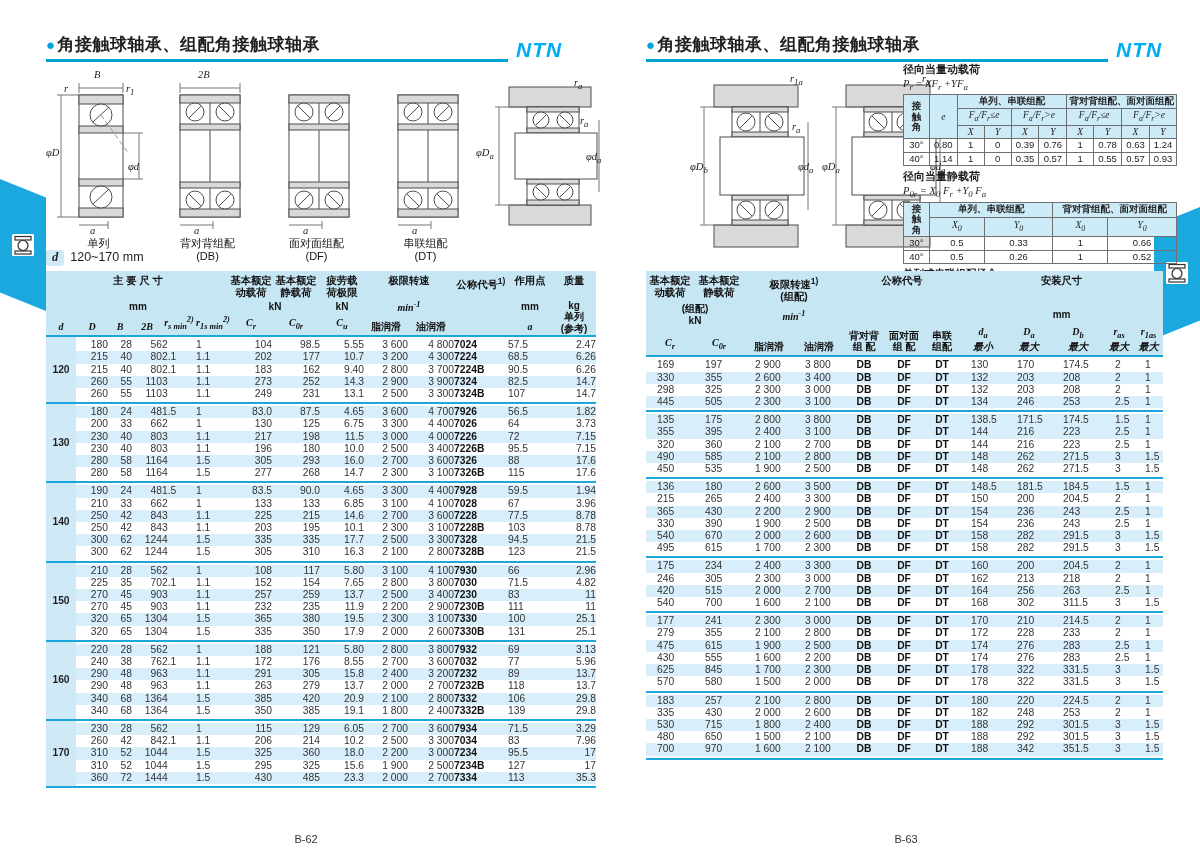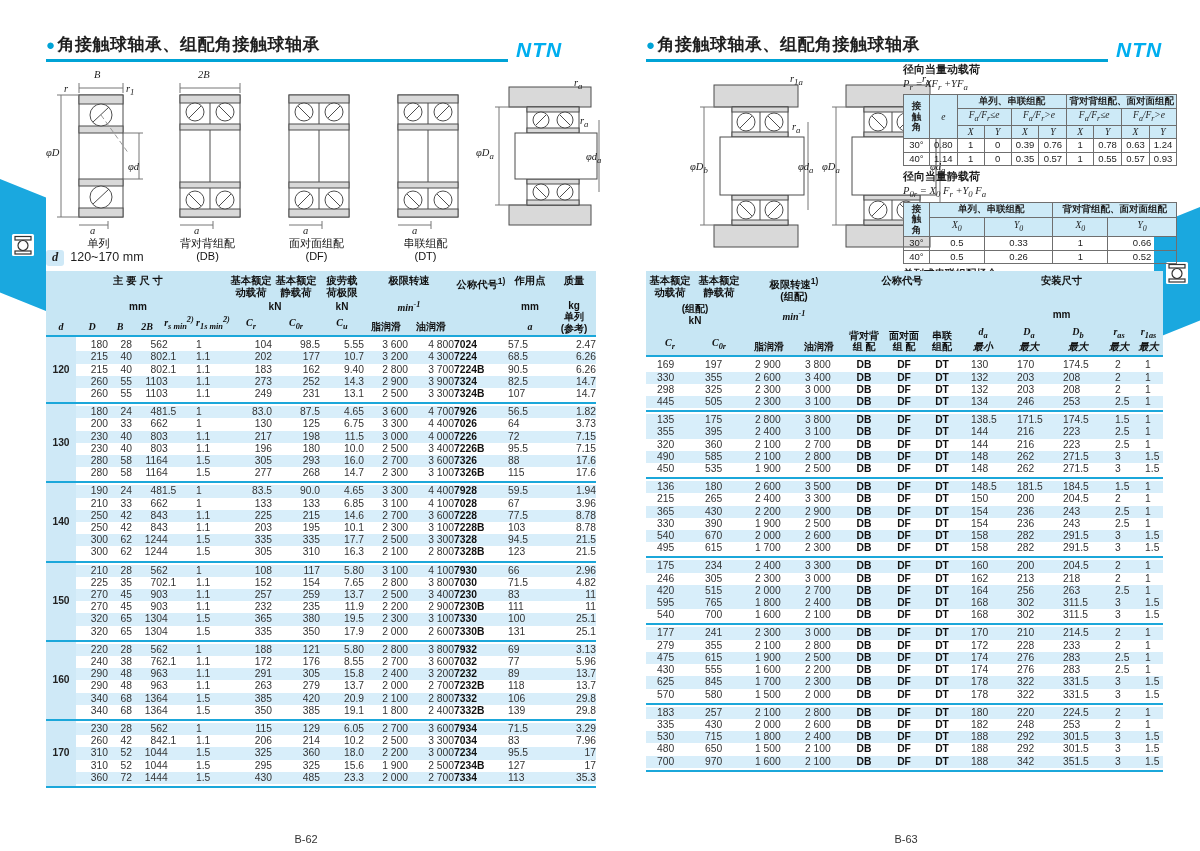--- a/index.html
+++ b/index.html
@@ -1362,34 +1362,20 @@
           <td class="la">2 700</td>
           <td class="cb">DB</td>
           <td class="cb">DF</td>
           <td class="cb">DT</td>
           <td class="la">164</td>
           <td class="la">256</td>
           <td class="la">263</td>
           <td class="la">2.5</td>
           <td class="la">1</td>
         </tr>
-        <tr class="stripe">
-          <td class="la">595</td>
-          <td class="la">765</td>
-          <td class="la">1 800</td>
-          <td class="la">2 400</td>
-          <td class="cb">DB</td>
-          <td class="cb">DF</td>
-          <td class="cb">DT</td>
-          <td class="la">168</td>
-          <td class="la">302</td>
-          <td class="la">311.5</td>
-          <td class="la">3</td>
-          <td class="la">1.5</td>
-        </tr>
         <tr>
           <td class="la">540</td>
           <td class="la">700</td>
           <td class="la">1 600</td>
           <td class="la">2 100</td>
           <td class="cb">DB</td>
           <td class="cb">DF</td>
           <td class="cb">DT</td>
           <td class="la">168</td>
           <td class="la">302</td>

